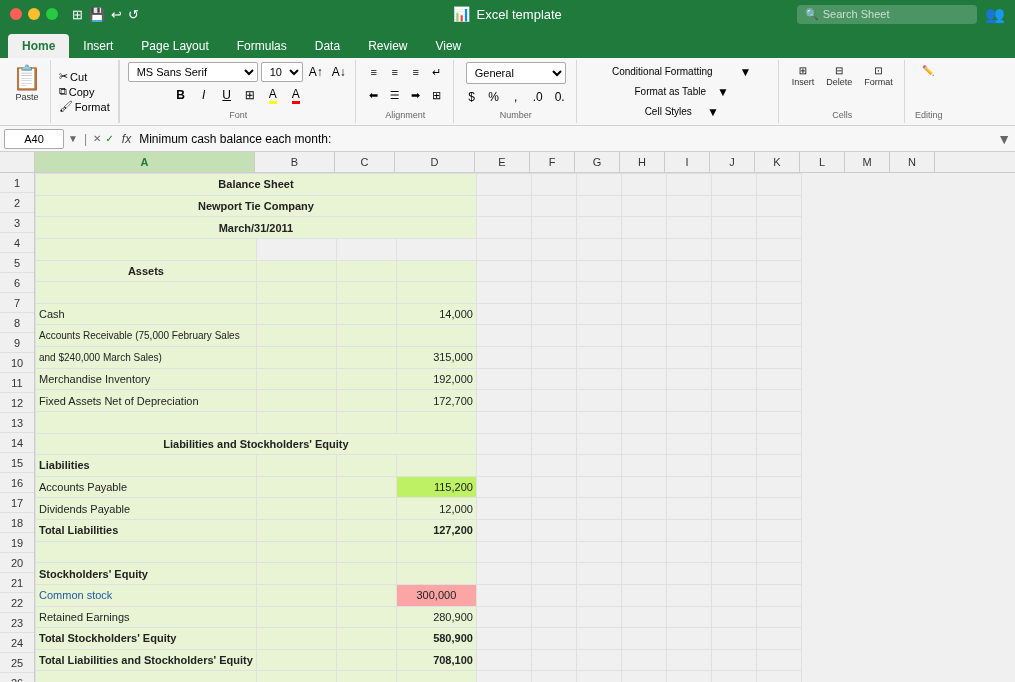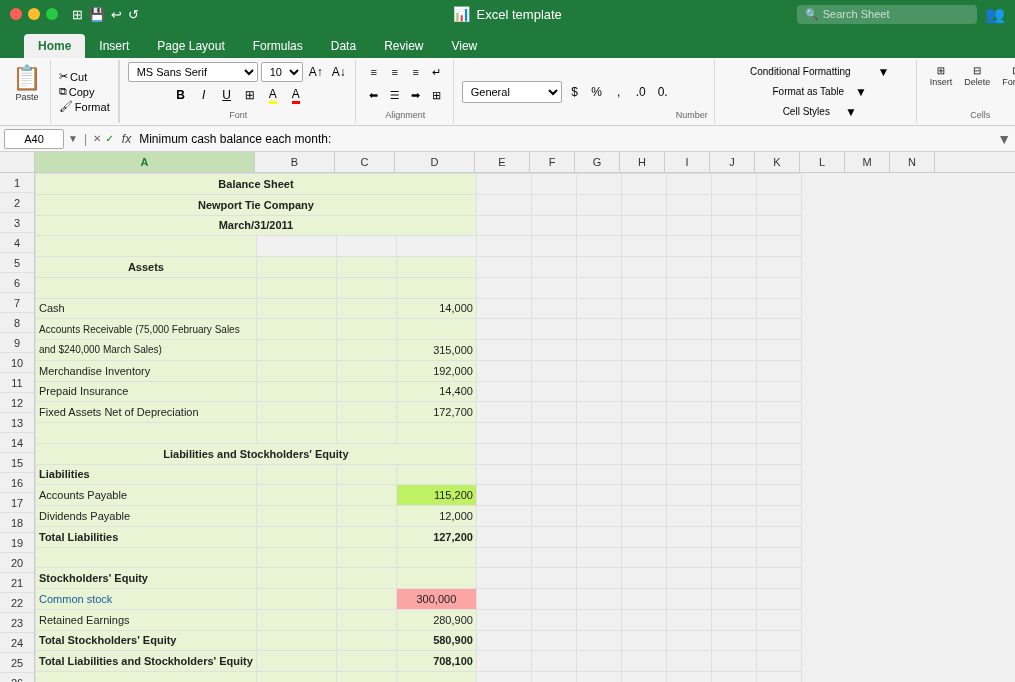--- a/index.html
+++ b/index.html
@@ -54,21 +54,21 @@
       outline: none;
       width: 140px;
     }
     .search-bar input::placeholder { color: rgba(255,255,255,0.7); }
 
     
     .ribbon-tabs {
       background: #1f7a3c;
       display: flex;
       align-items: flex-end;
-      padding-left: 24px;
+      padding-left: 8px;
       height: 30px;
     }
     .tab {
       padding: 5px 14px;
       font-size: 12px;
       cursor: pointer;
       border-radius: 4px 4px 0 0;
       color: white;
     }
     .tab.active {
@@ -331,21 +331,21 @@
     </div>
     <div class="align-row">
       <div class="align-btn">⬅</div>
       <div class="align-btn">☰</div>
       <div class="align-btn">➡</div>
       <div class="align-btn">⊞</div>
     </div>
     <div class="ribbon-group-label">Alignment</div>
   </div>
 
-  <div class="ribbon-group" style="flex-direction:row;justify-content:flex-start;gap:3px;">
+  <div class="ribbon-group" style="flex-direction:column;justify-content:flex-start;gap:3px;">
     <select class="num-select">
       <option>General</option>
     </select>
     <div class="num-row">
       <div class="icon-btn">$</div>
       <div class="icon-btn">%</div>
       <div class="icon-btn">,</div>
       <div class="icon-btn">.0</div>
       <div class="icon-btn">0.</div>
     </div>
@@ -599,33 +599,20 @@
           <td class="text-right" style="background:#e8f4d4;">192,000</td>
           <td></td>
             <td></td>
             <td></td>
             <td></td>
             <td></td>
             <td></td>
             <td></td>
         </tr>
 
-        <tr>
-          <td style="background:#e8f4d4;">Prepaid Insurance</td>
-          <td style="background:#e8f4d4;"></td>
-            <td style="background:#e8f4d4;"></td>
-          <td class="text-right" style="background:#e8f4d4;">14,400</td>
-          <td></td>
-            <td></td>
-            <td></td>
-            <td></td>
-            <td></td>
-            <td></td>
-            <td></td>
-        </tr>
 
         <tr>
           <td style="background:#e8f4d4;">Fixed Assets Net of Depreciation</td>
           <td style="background:#e8f4d4;"></td>
             <td style="background:#e8f4d4;"></td>
           <td class="text-right" style="background:#e8f4d4;">172,700</td>
           <td></td>
             <td></td>
             <td></td>
             <td></td>

